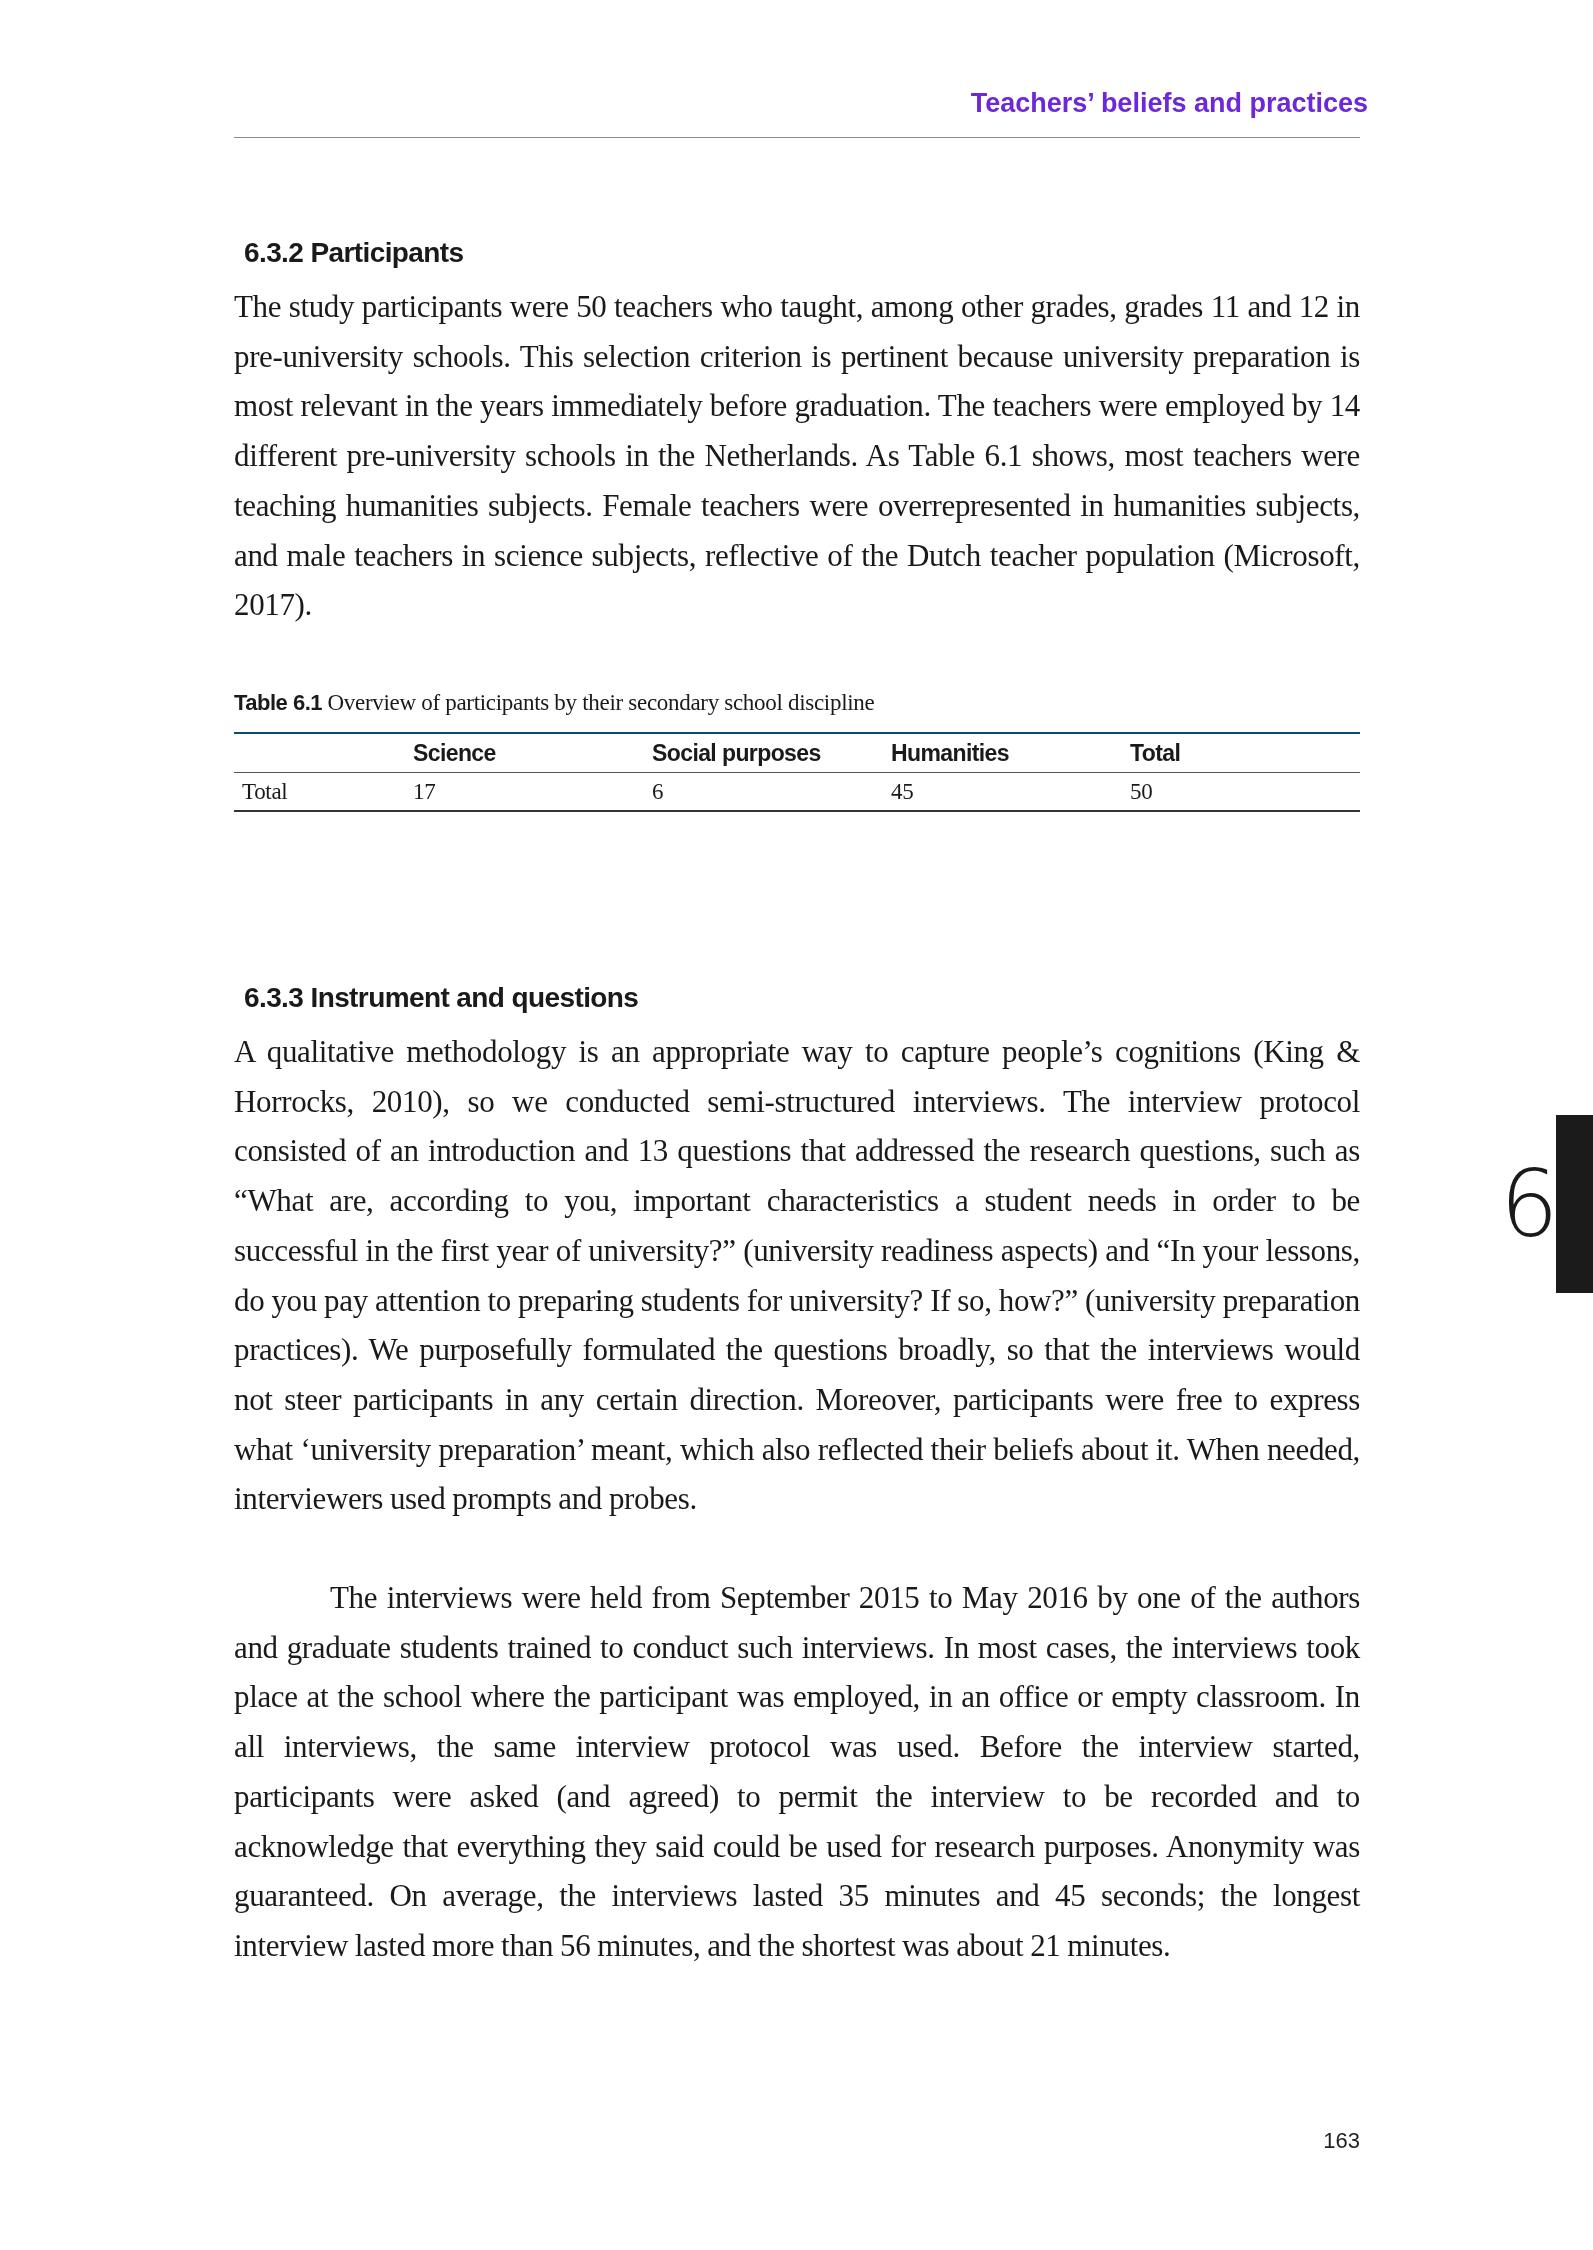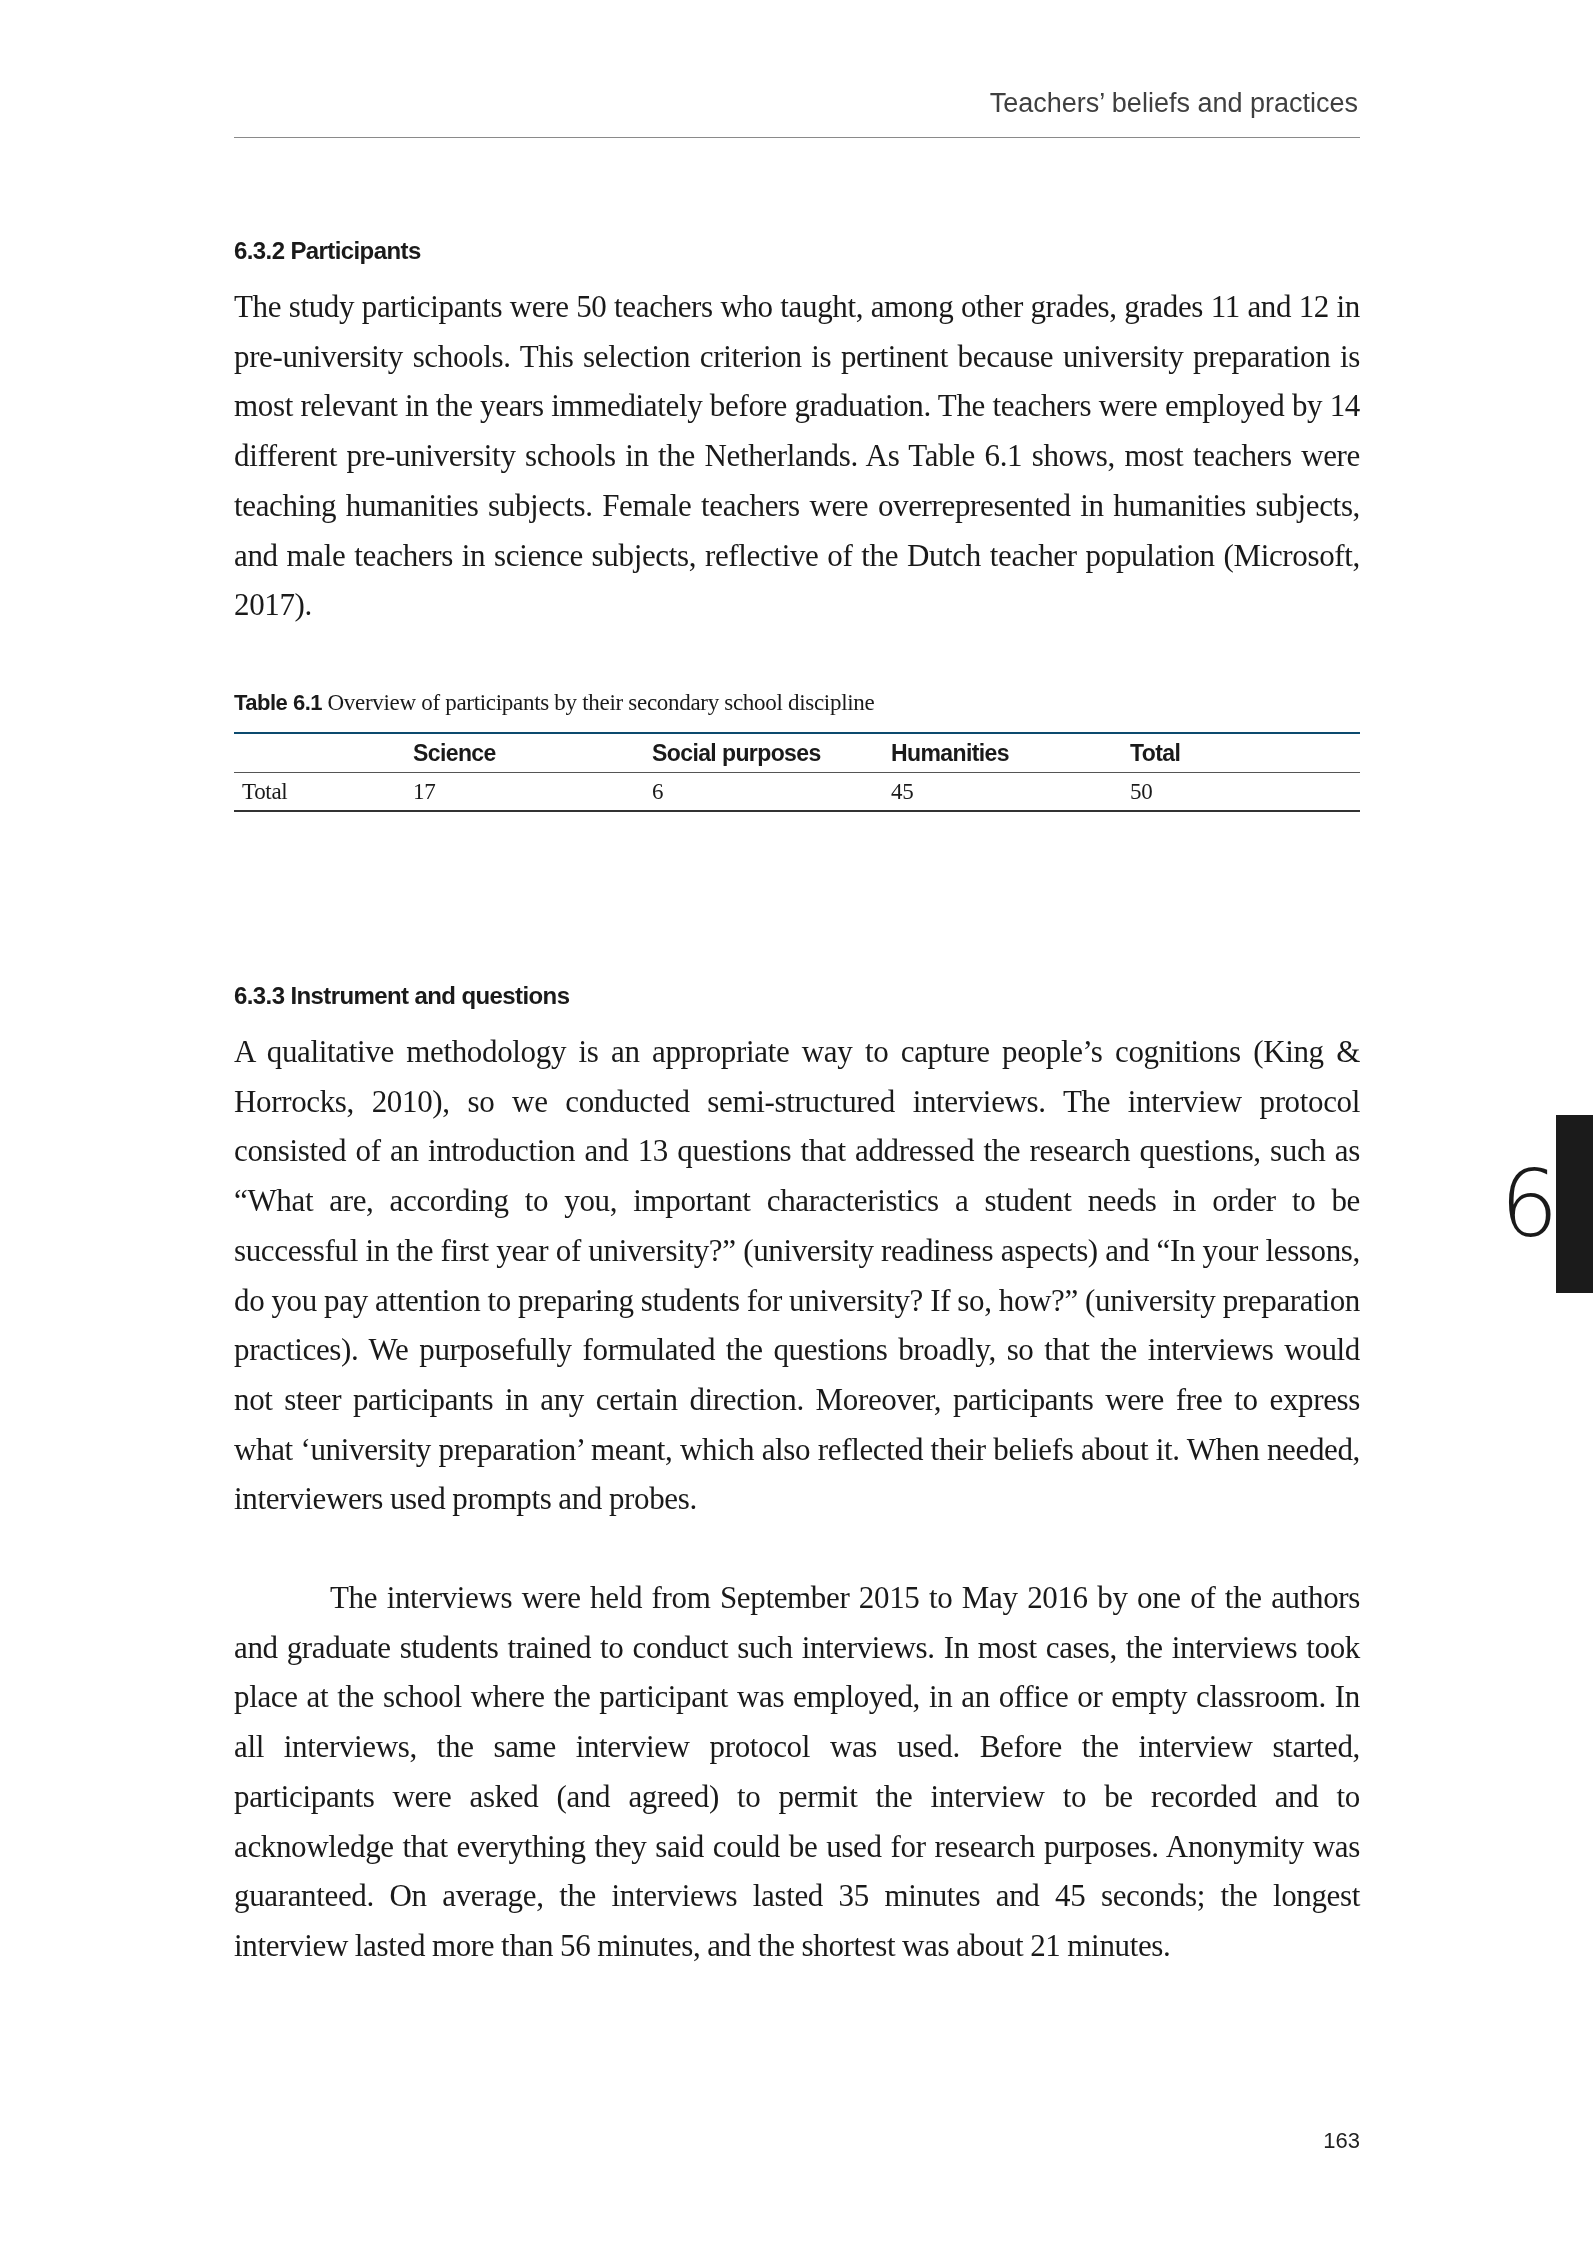--- a/index.html
+++ b/index.html
@@ -1,22 +1,22 @@
 <!DOCTYPE html>
 <html><head>
 <meta charset="utf-8">
 <style>
   html, body { margin:0; padding:0; background:#ffffff; }
   body { width:1593px; height:2250px; position:relative; overflow:hidden; color:#1a1a1a; }
   .running-head {
-    position:absolute; left:232px; width:1126px; top:88px;
-    text-align:right; font-family:"Liberation Sans", sans-serif; font-size:27px; color:#404040;
+    position:absolute; left:242px; width:1126px; top:88px;
+    text-align:right; font-family:"Liberation Sans", sans-serif; font-size:27px; color:#6d28d9;font-weight:bold;
   }
   .head-rule { position:absolute; left:234px; width:1126px; top:137px; height:0; border-top:1.5px solid #8a8a8a; }
-  .h { position:absolute; left:234px; font-family:"Liberation Sans", sans-serif; font-weight:bold; font-size:24px; letter-spacing:-0.6px; color:#1a1a1a; }
+  .h { position:absolute; left:244px; font-family:"Liberation Sans", sans-serif; font-weight:bold; font-size:28px; letter-spacing:-0.6px; color:#1a1a1a; }
   .para {
     position:absolute; left:234px; width:1126px; margin:0;
     font-family:"Liberation Serif", serif; font-size:31px; line-height:49.7px;
     text-align:justify; letter-spacing:-0.35px; word-spacing:-0.5px; color:#1a1a1a;
   }
   .para.indent { text-indent:96px; }
   .caption { position:absolute; left:234px; top:690px; font-family:"Liberation Serif", serif; font-size:23px; letter-spacing:-0.3px; color:#1a1a1a; }
   .caption b { font-family:"Liberation Sans", sans-serif; font-weight:bold; font-size:22px; letter-spacing:-0.5px; }
   table.t { position:absolute; left:234px; top:732px; width:1126px; border-collapse:collapse; }
   table.t th, table.t td { text-align:left; padding:0 0 0 8px; height:37px; }

